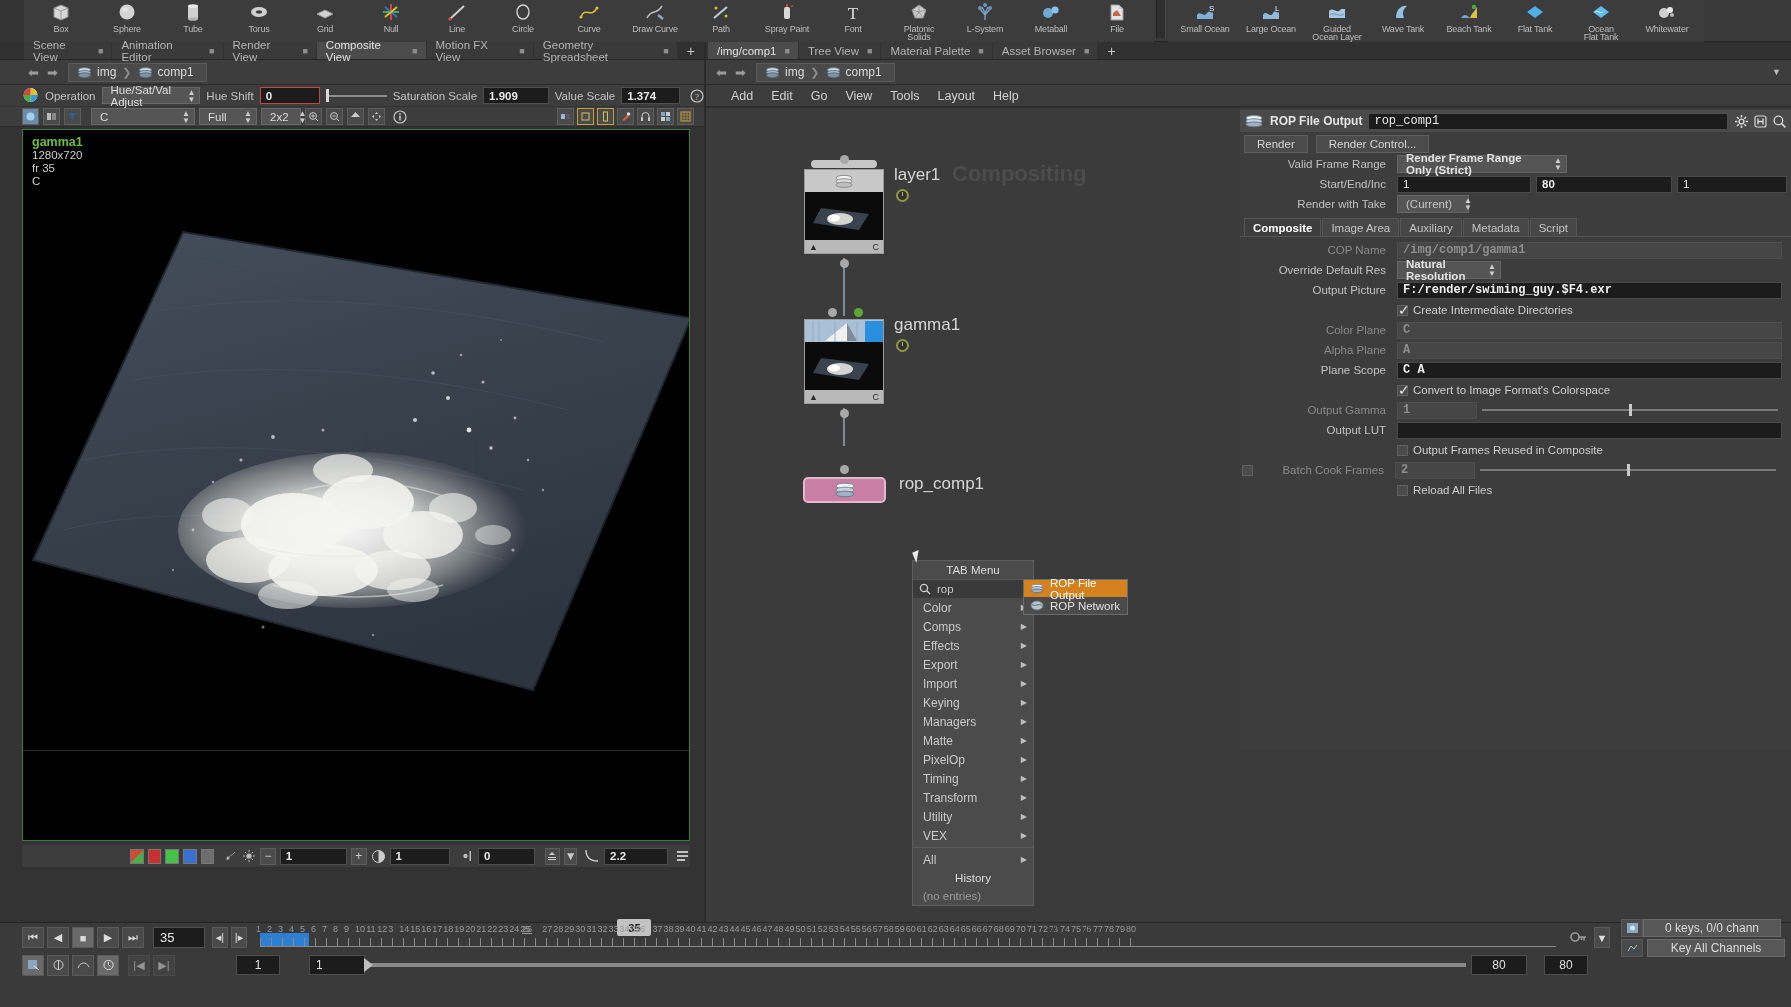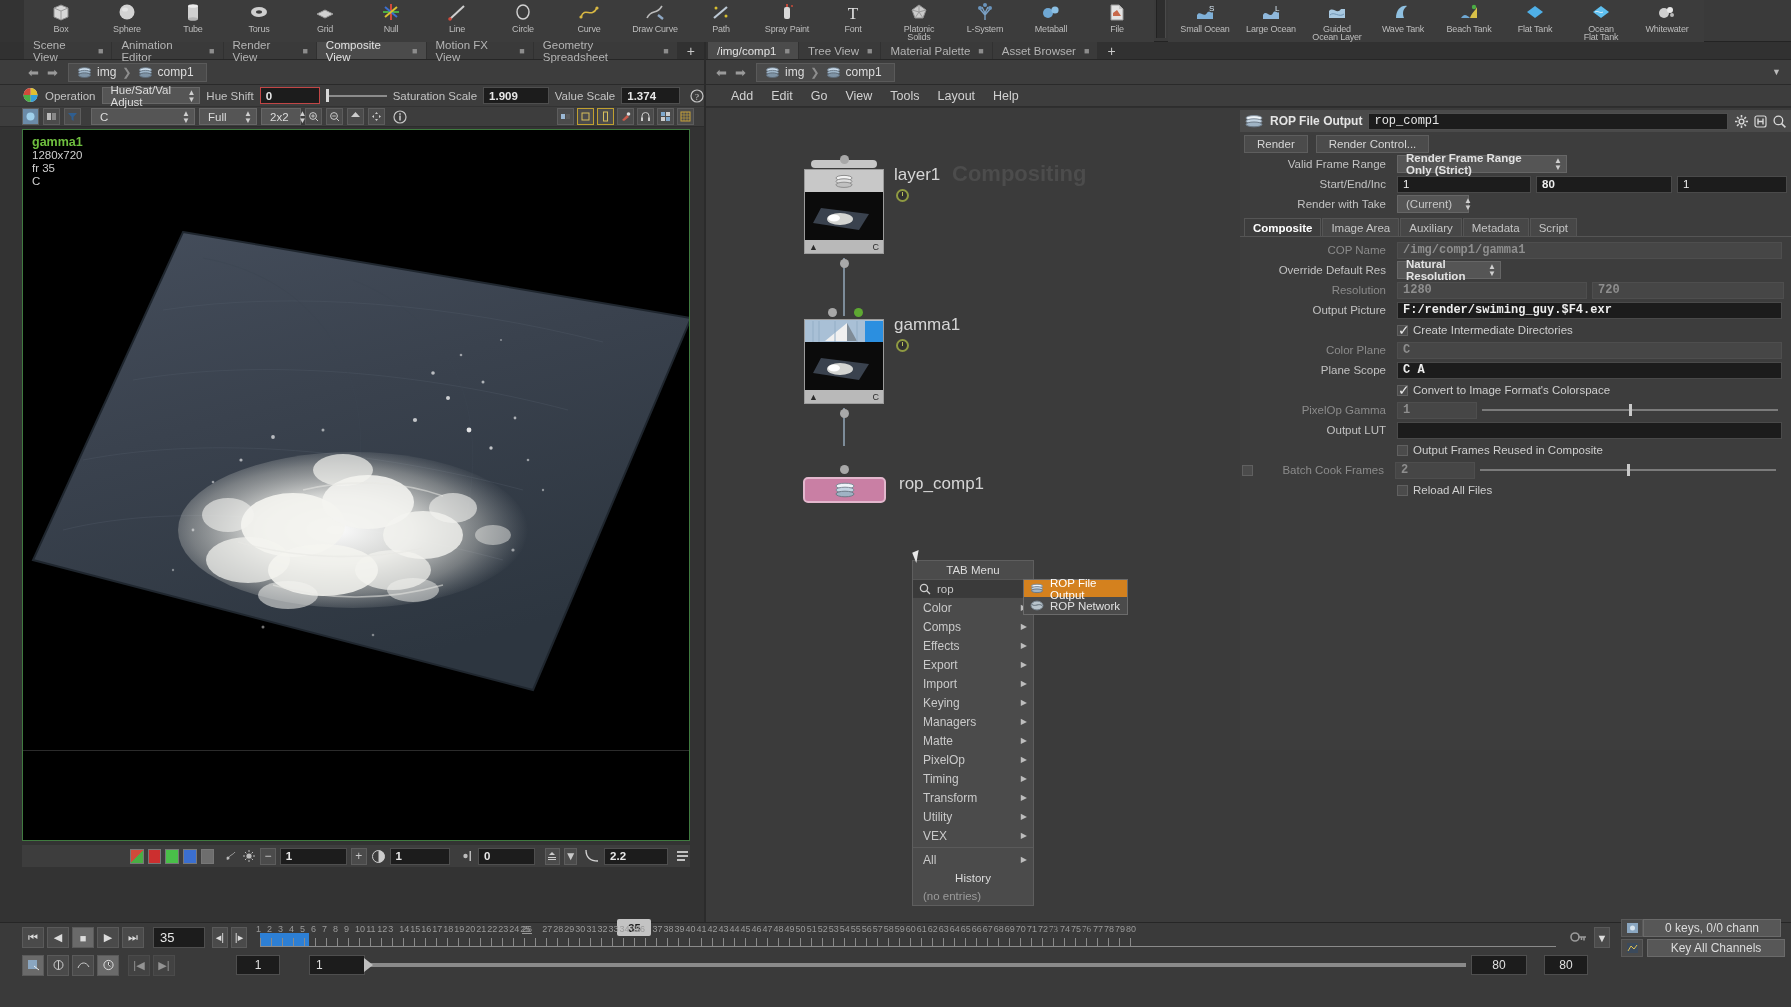--- a/index.html
+++ b/index.html
@@ -1115,58 +1115,55 @@
           </div>
       </div>
       <div class="prow">
         <span class="plab">Override Default Res</span>
         <div class="pcombo" style="width:104px">
           <span>Natural Resolution</span>
           <span class="spin">▲<br>▼</span>
         </div>
       </div>
       <div class="prow">
-        <span class="plab dim">Resolution</span>
-        <div class="pfield dim mono" style="width:190px">
-          <span>1280</span>
-          </div>
-        <div class="pfield dim mono" style="width:192px">
-          <span>720</span>
-          </div>
-      </div>
-      <div class="prow">
         <span class="plab">Output Picture</span>
         <div class="pfield mono" style="width:385px">
           <span>F:/render/swiming_guy.$F4.exr</span>
           </div>
       </div>
       <div class="prow">
         <span class="plab"></span>
         <div class="pcheck on"></div>
         <span class="pchecklbl">Create Intermediate Directories</span>
       </div>
       <div class="prow">
         <span class="plab dim">Color Plane</span>
         <div class="pfield dim mono" style="width:385px">
           <span>C</span>
           </div>
       </div>
       <div class="prow">
+        <span class="plab dim">Alpha Plane</span>
+        <div class="pfield dim mono" style="width:385px">
+          <span>A</span>
+          </div>
+      </div>
+      <div class="prow">
         <span class="plab">Plane Scope</span>
         <div class="pfield mono" style="width:385px">
           <span>C  A</span>
           </div>
       </div>
       <div class="prow">
         <span class="plab"></span>
         <div class="pcheck on"></div>
         <span class="pchecklbl">Convert to Image Format's Colorspace</span>
       </div>
       <div class="prow">
-        <span class="plab dim">PixelOp Gamma</span>
+        <span class="plab dim">Output Gamma</span>
         <div class="pfield dim mono" style="width:80px">
           <span>1</span>
           </div>
         <div class="pslider" style="width:296px">
             <i></i>
             <b></b>
             <i></i>
           </div>
       </div>
       <div class="prow">

